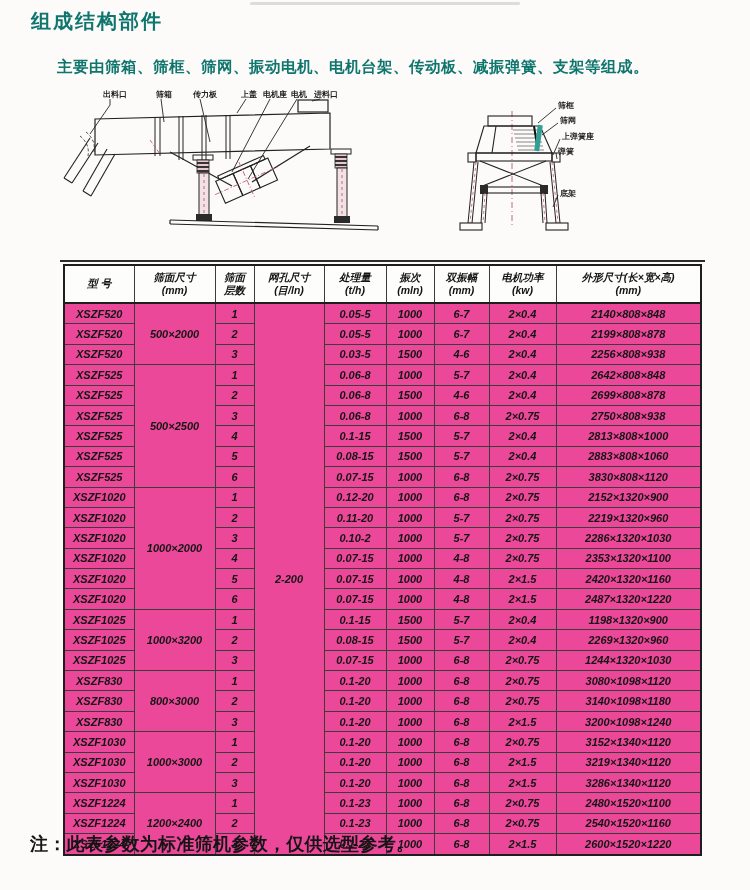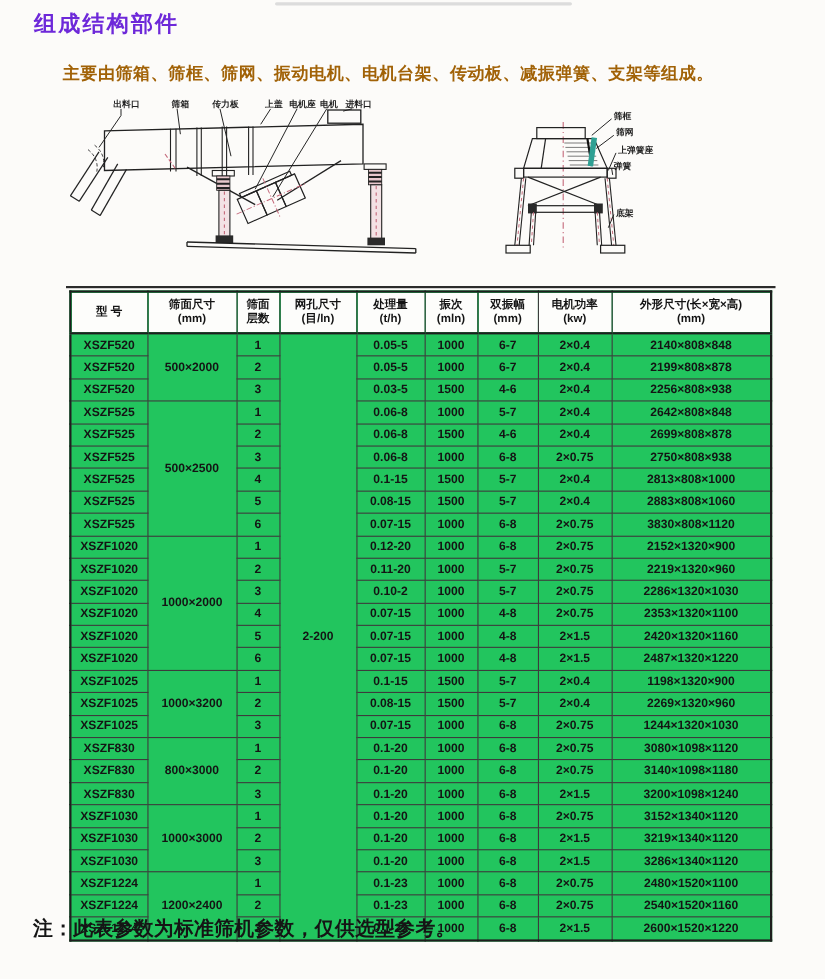--- a/index.html
+++ b/index.html
@@ -7,39 +7,40 @@
     width:750px;height:890px;
     background:#fcfbf9;
     font-family:"Liberation Sans","DejaVu Sans",sans-serif;
     color:#1a1a1a;
     overflow:hidden;
   }
   .page{position:relative;width:750px;height:890px;}
   .top-rule{position:absolute;top:2px;left:250px;width:270px;height:3px;background:#dcdcdc;border-radius:2px;}
   .h-navy{
     position:absolute;margin:0;
-    font-weight:bold;color:#6d28d9;
+    font-weight:bold;color:#0f766e;
     font-size:20px;letter-spacing:2px;white-space:nowrap;
   }
   #title-structure{top:8px;left:31px;}
   #title-params{top:227px;left:28px;}
   .intro{
     position:absolute;top:57px;left:57px;margin:0;
-    font-size:15.5px;font-weight:bold;color:#a16207;letter-spacing:.5px;white-space:nowrap;
+    font-size:15.5px;font-weight:bold;color:#0f766e;letter-spacing:.5px;white-space:nowrap;
   }
   svg text{font-family:"Liberation Sans","DejaVu Sans",sans-serif;font-weight:bold;fill:#222;}
   .dia{position:absolute;}
   #dia-side{left:60px;top:86px;}
   #dia-end{left:450px;top:95px;}
 
   .table-toprule{position:absolute;left:60px;top:260px;width:645px;height:2px;background:#2b2b2b;}
   table.specs{
     position:absolute;left:63px;top:264px;width:637px;
     border-collapse:collapse;table-layout:fixed;
-    background:#22c55e;
+    background:#ec4899;
+    font-style:italic;
   }
   table.specs th,table.specs td{
     border:1px solid #3c3c3c;
     padding:0;margin:0;
     font-weight:bold;color:#141414;
     text-align:center;vertical-align:middle;
     overflow:hidden;white-space:nowrap;
   }
   table.specs{border:2px solid #1e1e1e;}
   table.specs thead th{

